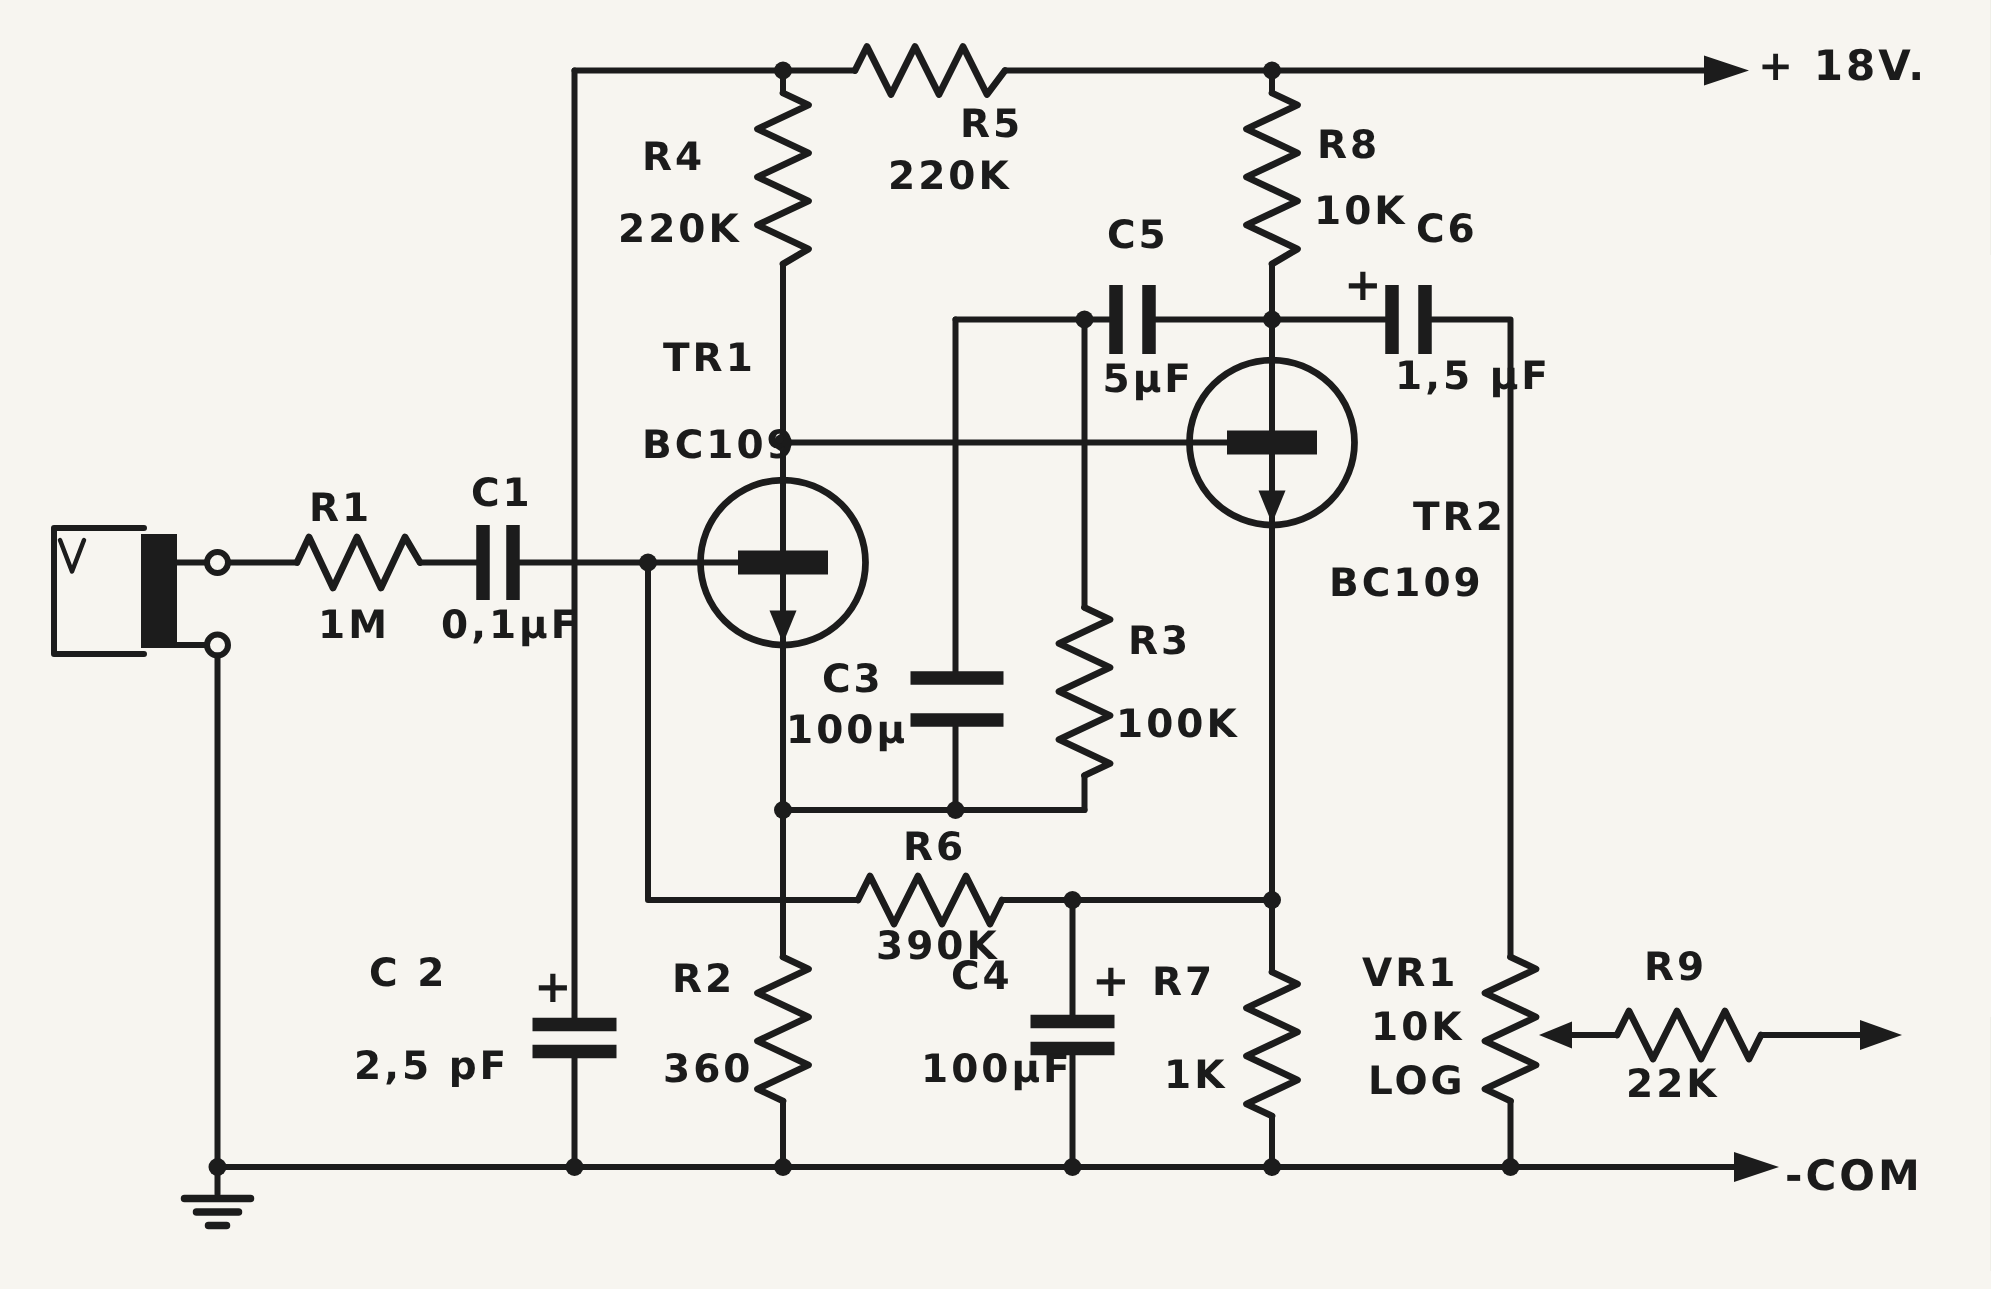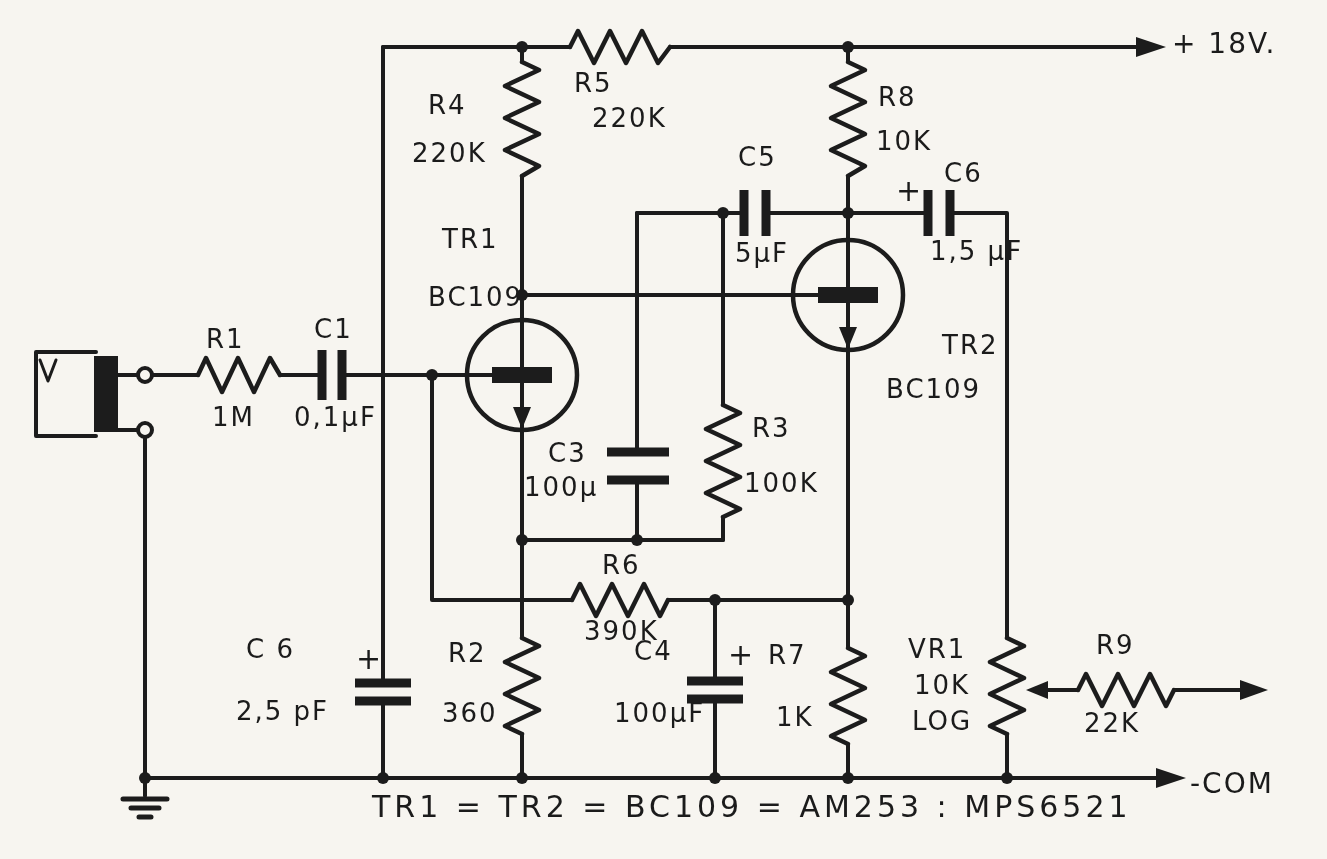--- a/index.html
+++ b/index.html
@@ -7,21 +7,21 @@
     position:relative;
     width:1327px;height:859px;
     background:#f7f5f0;
     overflow:hidden;
     font-family:"DejaVu Sans", sans-serif;
   }
   svg{position:absolute;left:0;top:0;}
   .lbl{
     position:absolute;
     font-family:"DejaVu Sans", sans-serif;
-    font-weight:400;
+    font-weight:700;
     font-size:26px;
     letter-spacing:2px;
     color:#1b1b1b;
     white-space:nowrap;
     line-height:1;
   }
   .plus{font-size:30px;letter-spacing:0;}
   .railtxt{font-size:28px;}
   .caption{
     font-size:30px;
@@ -169,46 +169,46 @@
 
   <div class="lbl" style="left:314px;top:316px">C1</div>
   <div class="lbl" style="left:294px;top:404px">0,1µF</div>
 
   <div class="lbl" style="left:442px;top:226px">TR1</div>
   <div class="lbl" style="left:428px;top:284px">BC109</div>
 
   <div class="lbl" style="left:428px;top:92px">R4</div>
   <div class="lbl" style="left:412px;top:140px">220K</div>
 
-  <div class="lbl" style="left:574px;top:70px">R5</div>
+  <div class="lbl" style="left:640px;top:70px">R5</div>
   <div class="lbl" style="left:592px;top:105px">220K</div>
 
   <div class="lbl" style="left:878px;top:84px">R8</div>
   <div class="lbl" style="left:876px;top:128px">10K</div>
 
   <div class="lbl" style="left:738px;top:144px">C5</div>
   <div class="lbl" style="left:735px;top:240px">5µF</div>
 
   <div class="lbl plus" style="left:896px;top:176px">+</div>
-  <div class="lbl" style="left:944px;top:160px">C6</div>
+  <div class="lbl" style="left:944px;top:140px">C6</div>
   <div class="lbl" style="left:930px;top:238px">1,5 µF</div>
 
   <div class="lbl" style="left:942px;top:332px">TR2</div>
   <div class="lbl" style="left:886px;top:376px">BC109</div>
 
   <div class="lbl" style="left:548px;top:440px">C3</div>
   <div class="lbl" style="left:524px;top:474px">100µ</div>
 
   <div class="lbl" style="left:752px;top:415px">R3</div>
   <div class="lbl" style="left:744px;top:470px">100K</div>
 
   <div class="lbl" style="left:602px;top:552px">R6</div>
   <div class="lbl" style="left:584px;top:618px">390K</div>
 
-  <div class="lbl" style="left:246px;top:636px">C 6</div>
+  <div class="lbl" style="left:246px;top:636px">C 2</div>
   <div class="lbl" style="left:236px;top:698px">2,5 pF</div>
   <div class="lbl plus" style="left:356px;top:644px">+</div>
 
   <div class="lbl" style="left:448px;top:640px">R2</div>
   <div class="lbl" style="left:442px;top:700px">360</div>
 
   <div class="lbl" style="left:634px;top:638px">C4</div>
   <div class="lbl plus" style="left:728px;top:640px">+</div>
   <div class="lbl" style="left:614px;top:700px">100µF</div>
 
@@ -218,15 +218,14 @@
   <div class="lbl" style="left:908px;top:636px">VR1</div>
   <div class="lbl" style="left:914px;top:672px">10K</div>
   <div class="lbl" style="left:912px;top:708px">LOG</div>
 
   <div class="lbl" style="left:1096px;top:632px">R9</div>
   <div class="lbl" style="left:1084px;top:710px">22K</div>
 
   <div class="lbl railtxt" style="left:1172px;top:30px">+ 18V.</div>
   <div class="lbl railtxt" style="left:1190px;top:770px">-COM</div>
 
-  <div class="lbl caption" style="left:372px;top:792px">TR1 = TR2 = BC109 = AM253 : MPS6521</div>
 
 </div>
 
 </body></html>

